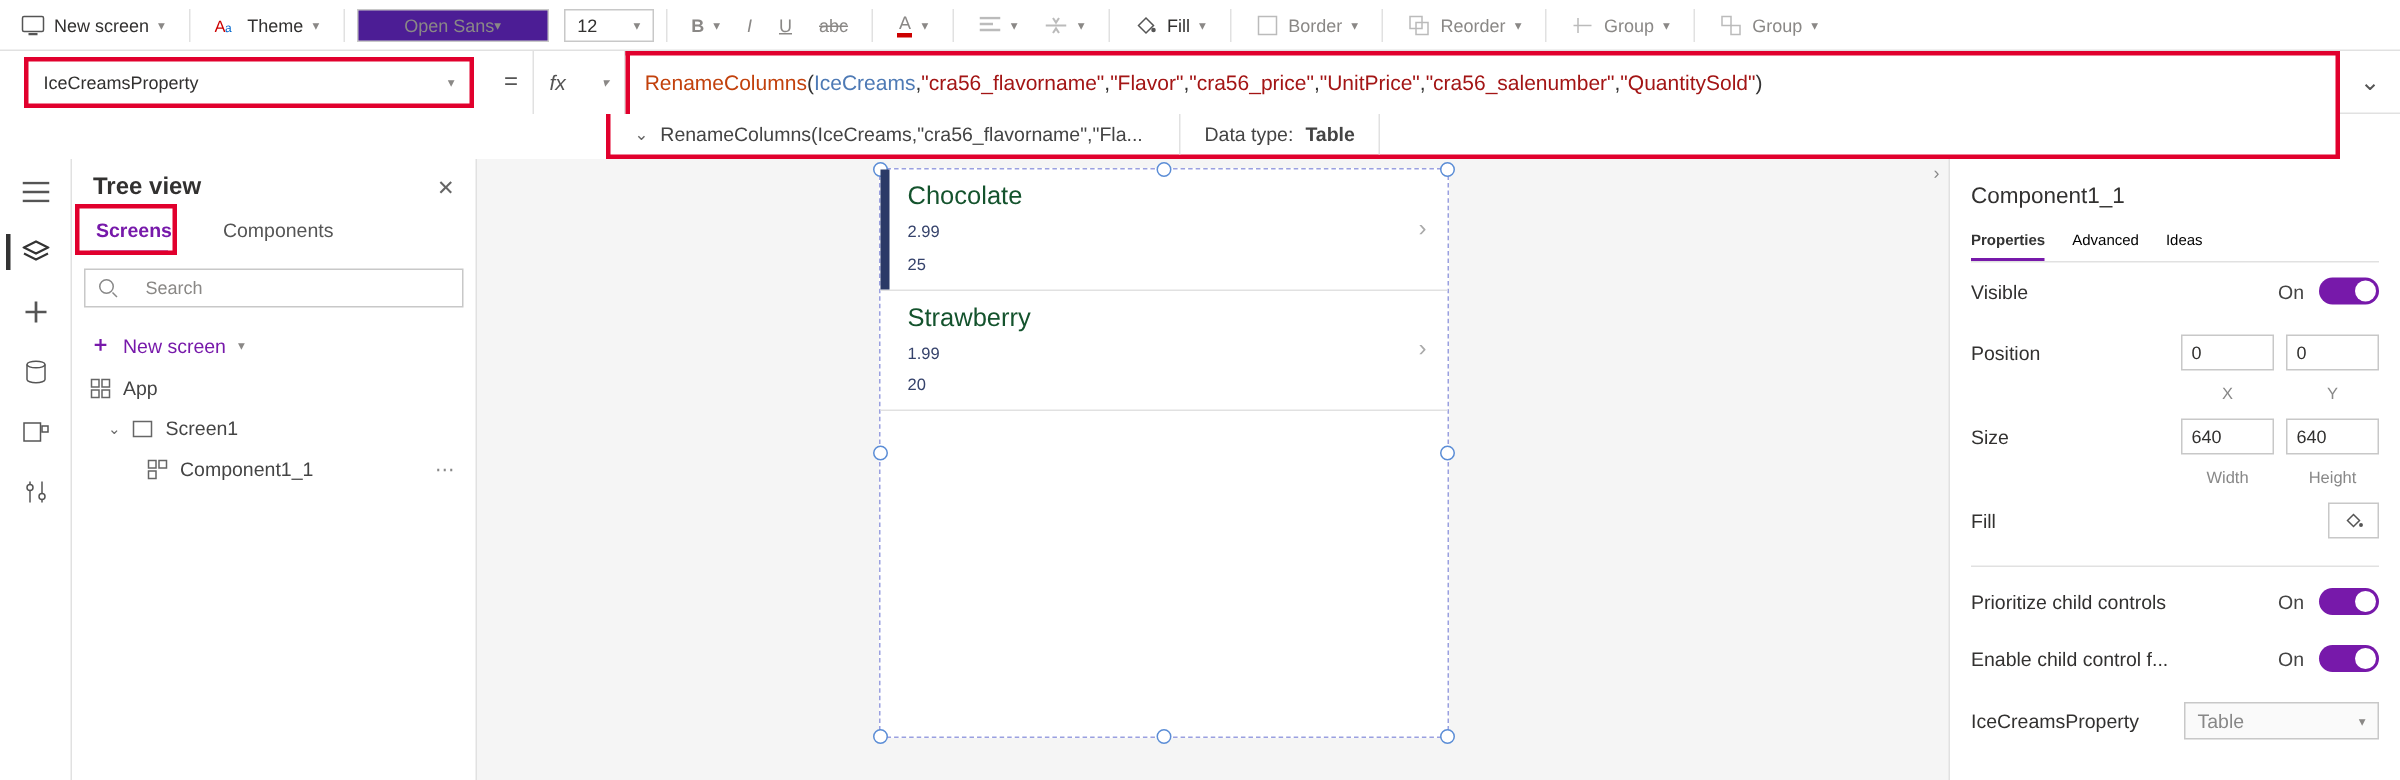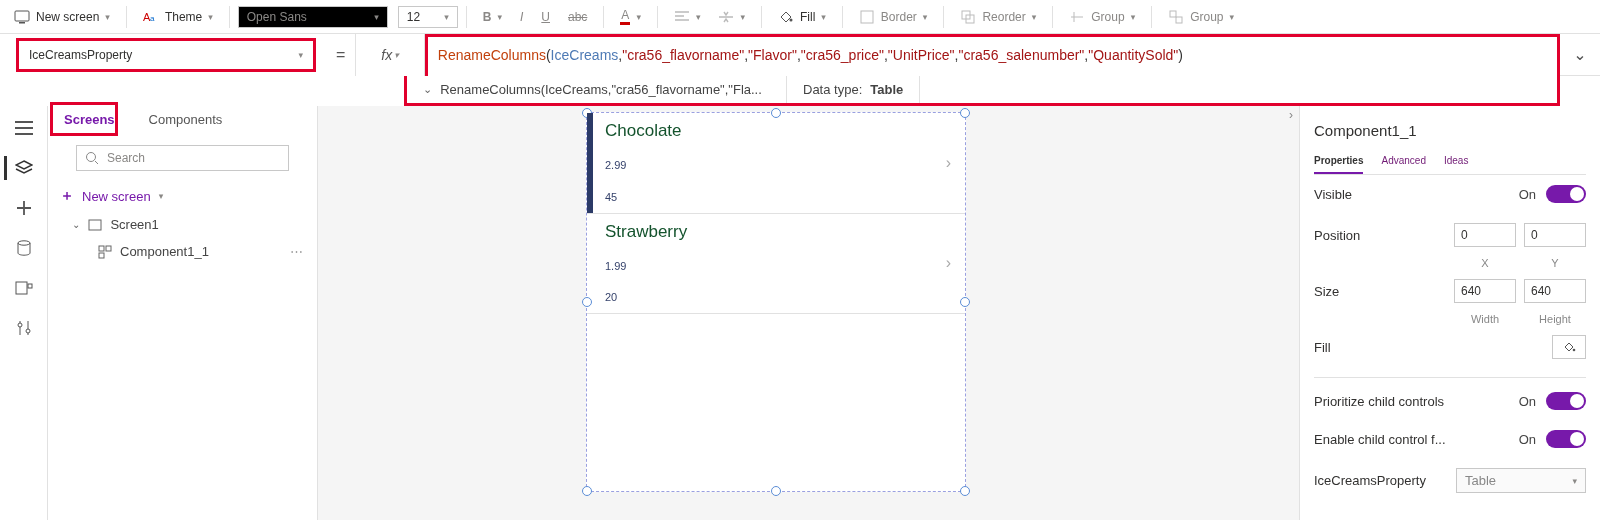--- a/index.html
+++ b/index.html
@@ -12,28 +12,28 @@
   body{margin:0;background:#fff;color:var(--text);font-size:12px;overflow:hidden;width:1600px;height:520px;position:relative;}
   svg{display:block}
 
   
   .ribbon{display:flex;align-items:center;height:34px;border-bottom:1px solid var(--border);padding:0 6px;gap:2px}
   .rb-sep{width:1px;height:22px;background:var(--border);margin:0 6px}
   .rb-btn{display:flex;align-items:center;gap:6px;padding:4px 8px;border-radius:2px;color:var(--text);white-space:nowrap}
   .rb-btn.dis{color:var(--text-muted)}
   .rb-btn .ico{width:16px;height:16px;display:flex;align-items:center;justify-content:center}
   .rb-chev{font-size:9px;color:var(--text-muted)}
-  .font-sel{border:1px solid var(--border-dark);padding:3px 8px;width:150px;color:var(--text-muted);display:flex;justify-content:space-between;align-items:center;background:#000000}
+  .font-sel{border:1px solid var(--border-dark);padding:3px 8px;width:128px;color:var(--text-muted);display:flex;justify-content:center;align-items:center;background:#4c1d95}
   .size-sel{border:1px solid var(--border-dark);padding:3px 8px;width:60px;color:var(--text);display:flex;justify-content:space-between;align-items:center;background:#fff}
 
   
   .formula-row{display:flex;align-items:stretch;height:42px}
   .prop-dd{width:300px;margin:4px 10px 4px 16px;border:3px solid var(--highlight);background:#fff;display:flex;align-items:center;justify-content:space-between;padding:0 10px}
   .eq{display:flex;align-items:center;padding:0 10px;font-size:16px;color:#555}
-  .fx{display:flex;align-items:center;gap:2px;padding:0 25px;border-left:1px solid var(--border);border-right:1px solid var(--border);font-style:italic;color:#555;font-size:14px}
+  .fx{display:flex;align-items:center;gap:24px;padding:0 10px;border-left:1px solid var(--border);border-right:1px solid var(--border);font-style:italic;color:#555;font-size:14px}
   .formula-wrap{flex:1;position:relative;border-top:3px solid var(--highlight);border-left:3px solid var(--highlight);border-right:3px solid var(--highlight)}
   .formula-input{height:36px;display:flex;align-items:center;padding:0 10px;font-family:Consolas,monospace;font-size:14px;white-space:nowrap;overflow:hidden}
   .tok-fn{color:#c2410c} .tok-id{color:#4e7ab5} .tok-str{color:#a31515} .tok-p{color:#333}
   .expand-wrap{width:40px;display:flex;align-items:center;justify-content:center;border-bottom:1px solid var(--border)}
   .expand-chev{font-size:16px;color:#555}
 
   
   .helper-row{display:flex;height:30px;border-bottom:3px solid var(--highlight);border-left:3px solid var(--highlight);border-right:3px solid var(--highlight);margin-left:404px;margin-right:40px}
   .helper-cell{display:flex;align-items:center;padding:0 16px;border-right:1px solid var(--border);font-size:13px;color:#444;gap:8px}
   .helper-cell:first-child{flex:0 0 380px}
@@ -48,21 +48,21 @@
 
   .tree{width:270px;border-right:1px solid var(--border);display:flex;flex-direction:column;background:#fff}
   .tree-hd{display:flex;align-items:center;justify-content:space-between;padding:10px 14px 6px}
   .tree-title{font-size:16px;font-weight:600}
   .tree-close{color:#666;font-size:14px}
   .tree-tabs{display:flex;gap:14px;padding:0 6px;position:relative}
   .tree-tab{padding:6px 10px;font-size:13px;color:#555}
   .tree-tab.active{color:var(--sel);font-weight:600}
   .tab-hl{position:absolute;border:3px solid var(--highlight);left:2px;top:-4px;width:68px;height:34px;pointer-events:none}
   .tab-underline{height:2px;background:var(--sel);width:52px;margin-left:12px}
-  .search{margin:10px 28px;border:1px solid var(--border-dark);display:flex;align-items:center;gap:8px;padding:5px 8px;color:var(--text-muted)}
+  .search{margin:10px 8px;border:1px solid var(--border-dark);display:flex;align-items:center;gap:18px;padding:5px 8px;color:var(--text-muted)}
   .tree-item{display:flex;align-items:center;gap:8px;padding:6px 12px;font-size:13px;color:#444}
   .tree-item.newscr{color:var(--sel)}
   .tree-item .plus{color:var(--sel);font-size:14px;font-weight:600}
   .tree-item.indent1{padding-left:24px}
   .tree-item.indent2{padding-left:50px;justify-content:space-between}
   .tree-item.indent2 .left{display:flex;align-items:center;gap:8px}
   .caret{color:#666;font-size:10px}
   .dots{color:#888;letter-spacing:2px}
 
   .canvas{flex:1;background:#f5f5f5;position:relative;overflow:hidden;border-right:1px solid var(--border)}
@@ -70,27 +70,27 @@
   .canvas-scroll .chev{color:#888;font-size:12px;margin-top:2px}
   .frame{position:absolute;left:268px;top:6px;width:380px;height:380px;background:#fff;border:1px dashed #9aa0e0}
   .sel-handle{position:absolute;width:10px;height:10px;background:#fff;border:1px solid #5b8dd6;border-radius:50%}
   .h-tl{left:-5px;top:-5px}.h-tr{right:-5px;top:-5px}.h-bl{left:-5px;bottom:-5px}.h-br{right:-5px;bottom:-5px}
   .h-tc{left:calc(50% - 5px);top:-5px}.h-bc{left:calc(50% - 5px);bottom:-5px}
   .h-ml{left:-5px;top:calc(50% - 5px)}.h-mr{right:-5px;top:calc(50% - 5px)}
   .listrow{border-bottom:1px solid var(--border);padding:8px 14px 8px 18px;position:relative;display:flex;justify-content:space-between;align-items:center}
   .listrow .bar{position:absolute;left:0;top:0;bottom:0;width:6px;background:#2b3a67;display:none}
   .listrow.sel .bar{display:block}
   .listrow .title{color:#14532d;font-size:17px}
-  .listrow .meta{color:#35426b;font-size:11px;line-height:1.25;margin-top:18px}
+  .listrow .meta{color:#35426b;font-size:11px;line-height:1.25;margin-top:8px}
   .row-chev{color:#aaa;font-size:16px}
 
   .props{width:300px;display:flex;flex-direction:column;background:#fff;padding:10px 14px 0;overflow:hidden}
   .props-title{font-size:15px;padding:6px 0 10px}
   .props-tabs{display:flex;gap:18px;border-bottom:1px solid var(--border);font-size:10px}
-  .props-tab{padding:6px 0;color:#701a75}
+  .props-tab{padding:6px 0;color:#000000}
   .props-tab.active{color:#333;border-bottom:2px solid var(--sel);font-weight:600}
   .prop-row{display:flex;align-items:center;justify-content:space-between;padding:10px 0;font-size:13px}
   .prop-row.bt{border-top:1px solid var(--border);margin-top:8px;padding-top:14px}
   .toggle{width:40px;height:18px;border-radius:9px;background:var(--sel);position:relative}
   .toggle::after{content:"";position:absolute;right:2px;top:2px;width:14px;height:14px;background:#fff;border-radius:50%}
   .toggle-wrap{display:flex;align-items:center;gap:10px;color:#444}
   .pair{display:flex;gap:8px}
   .numbox{width:62px;border:1px solid var(--border-dark);padding:4px 6px;text-align:left;font-size:12px}
   .sublab{display:flex;gap:8px;justify-content:flex-end;font-size:11px;color:#888}
   .sublab span{width:62px;text-align:center}
@@ -303,37 +303,50 @@
     <div class="rail-btn">
         <svg width="16" height="16">
           <path d="M4 1v14M12 1v14" stroke="#555"></path>
           <circle cx="4" cy="5" r="2" fill="#fff" stroke="#555"></circle>
           <circle cx="12" cy="11" r="2" fill="#fff" stroke="#555"></circle>
         </svg>
       </div>
   </div>
 
   <div class="tree">
+    <div class="tree-hd">
+      <span class="tree-title">Tree view</span>
+      <span class="tree-close">✕</span>
+    </div>
     <div class="tree-tabs">
       <div class="tab-hl"></div>
       <div class="tree-tab active">Screens</div>
       <div class="tree-tab">Components</div>
     </div>
     <div class="tab-underline"></div>
     <div class="search">
       <svg width="14" height="14">
           <circle cx="6" cy="6" r="4.5" fill="none" stroke="#888"></circle>
           <path d="M10 10l3 3" stroke="#888"></path>
         </svg>
       <span>Search</span>
     </div>
     <div class="tree-item newscr">
       <span class="plus">＋</span>
       <span>New screen</span>
       <span class="rb-chev">▾</span>
+    </div>
+    <div class="tree-item">
+      <svg width="14" height="14">
+          <rect x="1" y="1" width="5" height="5" fill="none" stroke="#666"></rect>
+          <rect x="8" y="1" width="5" height="5" fill="none" stroke="#666"></rect>
+          <rect x="1" y="8" width="5" height="5" fill="none" stroke="#666"></rect>
+          <rect x="8" y="8" width="5" height="5" fill="none" stroke="#666"></rect>
+        </svg>
+      <span>App</span>
     </div>
     <div class="tree-item indent1">
       <span class="caret">⌄</span>
       <svg width="14" height="12">
           <rect x="1" y="1" width="12" height="10" fill="none" stroke="#666"></rect>
         </svg>
       <span>Screen1</span>
     </div>
     <div class="tree-item indent2">
       <div class="left">
@@ -357,21 +370,21 @@
       <div class="sel-handle h-mr"></div>
       <div class="sel-handle h-bl"></div>
       <div class="sel-handle h-bc"></div>
       <div class="sel-handle h-br"></div>
 
       <div class="listrow sel">
         <div class="bar"></div>
         <div>
           <div class="title">Chocolate</div>
           <div class="meta">2.99</div>
-          <div class="meta">45</div>
+          <div class="meta">25</div>
         </div>
         <span class="row-chev">›</span>
       </div>
       <div class="listrow">
 
         <div>
           <div class="title">Strawberry</div>
           <div class="meta">1.99</div>
           <div class="meta">20</div>
         </div>

